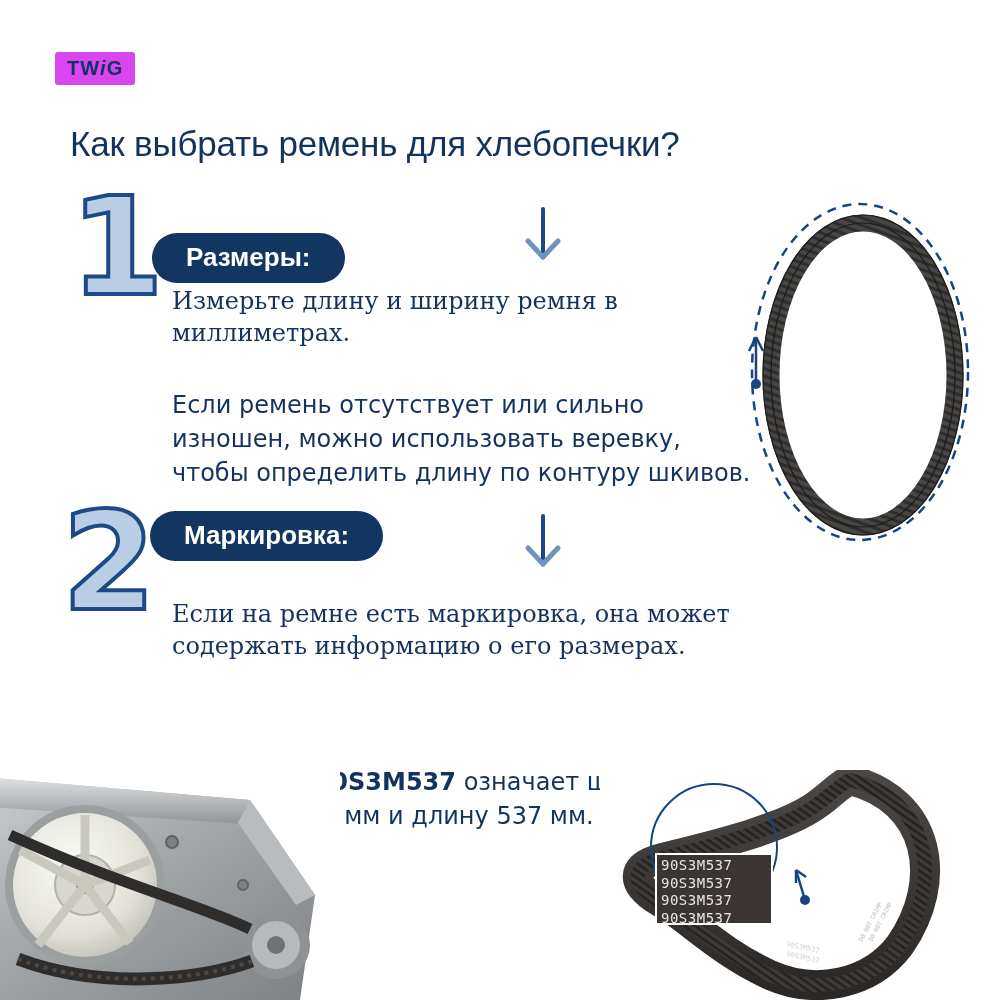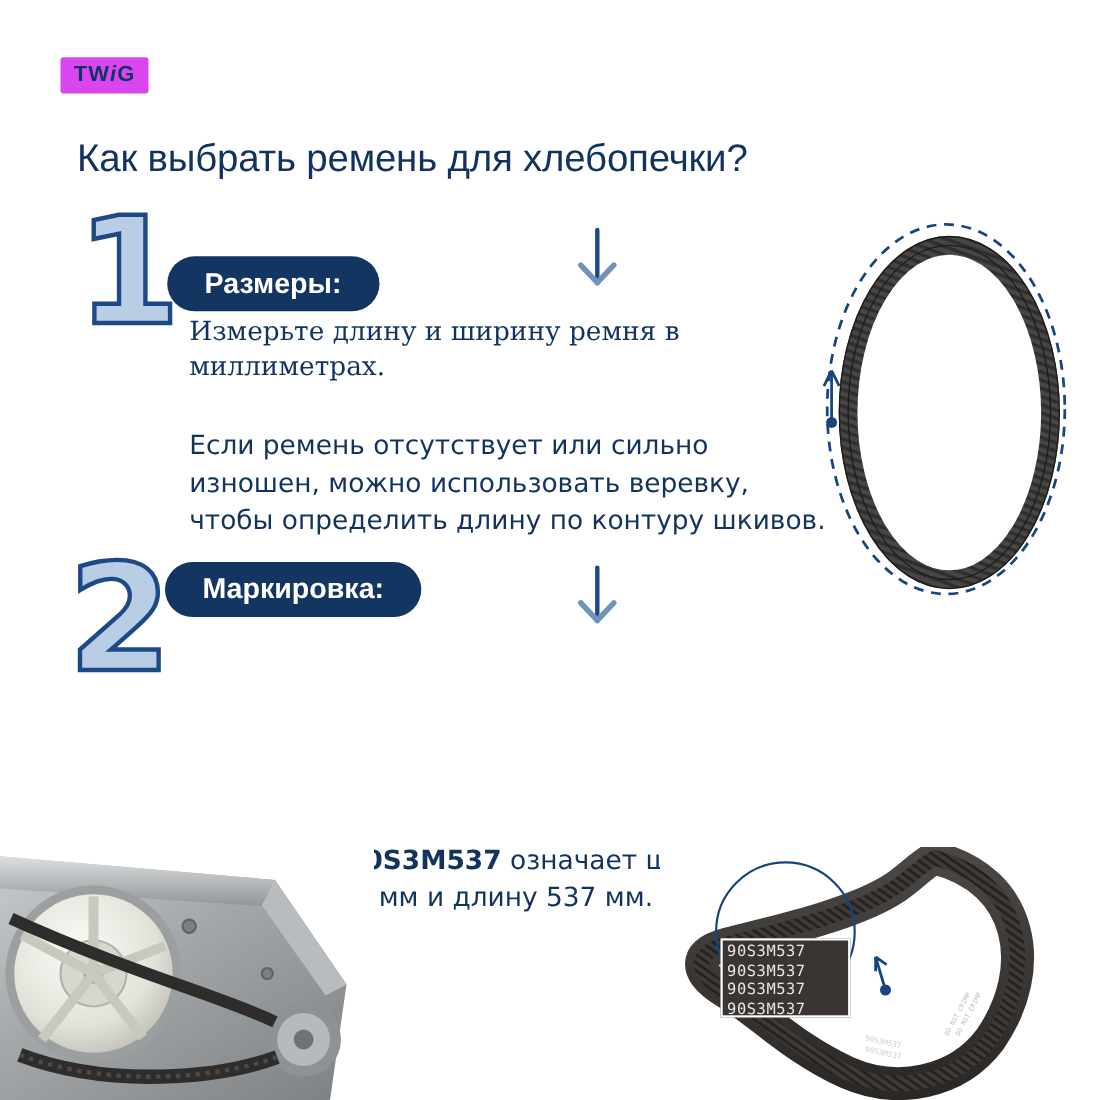--- a/index.html
+++ b/index.html
@@ -183,20 +183,21 @@
   <div class="sub s1">Если ремень отсутствует или сильно изношен, можно использовать веревку, чтобы определить длину по контуру шкивов.</div>
 
   <svg class="arrow a1" viewBox="0 0 46 62">
     <line x1="23" y1="4" x2="23" y2="50" stroke="#1d4a86" stroke-width="4" stroke-linecap="round"></line>
     <line x1="8" y1="36" x2="23" y2="52" stroke="#6f93bd" stroke-width="5" stroke-linecap="round"></line>
     <line x1="38" y1="36" x2="23" y2="52" stroke="#6f93bd" stroke-width="5" stroke-linecap="round"></line>
   </svg>
 
   <div class="step-num two">2</div>
   <div class="pill p2">Маркировка:</div>
+  <div class="lead l2">Если на ремне есть маркировка, она может содержать информацию о его размерах.</div>
   <div class="sub s2">
     <span>Например, </span><b>90S3M537</b><span> означает ширину 9 мм, шаг зубьев 3 мм и длину 537 мм.</span>
   </div>
 
   <svg class="arrow a2" viewBox="0 0 46 62">
     <line x1="23" y1="4" x2="23" y2="50" stroke="#1d4a86" stroke-width="4" stroke-linecap="round"></line>
     <line x1="8" y1="36" x2="23" y2="52" stroke="#6f93bd" stroke-width="5" stroke-linecap="round"></line>
     <line x1="38" y1="36" x2="23" y2="52" stroke="#6f93bd" stroke-width="5" stroke-linecap="round"></line>
   </svg>
 

